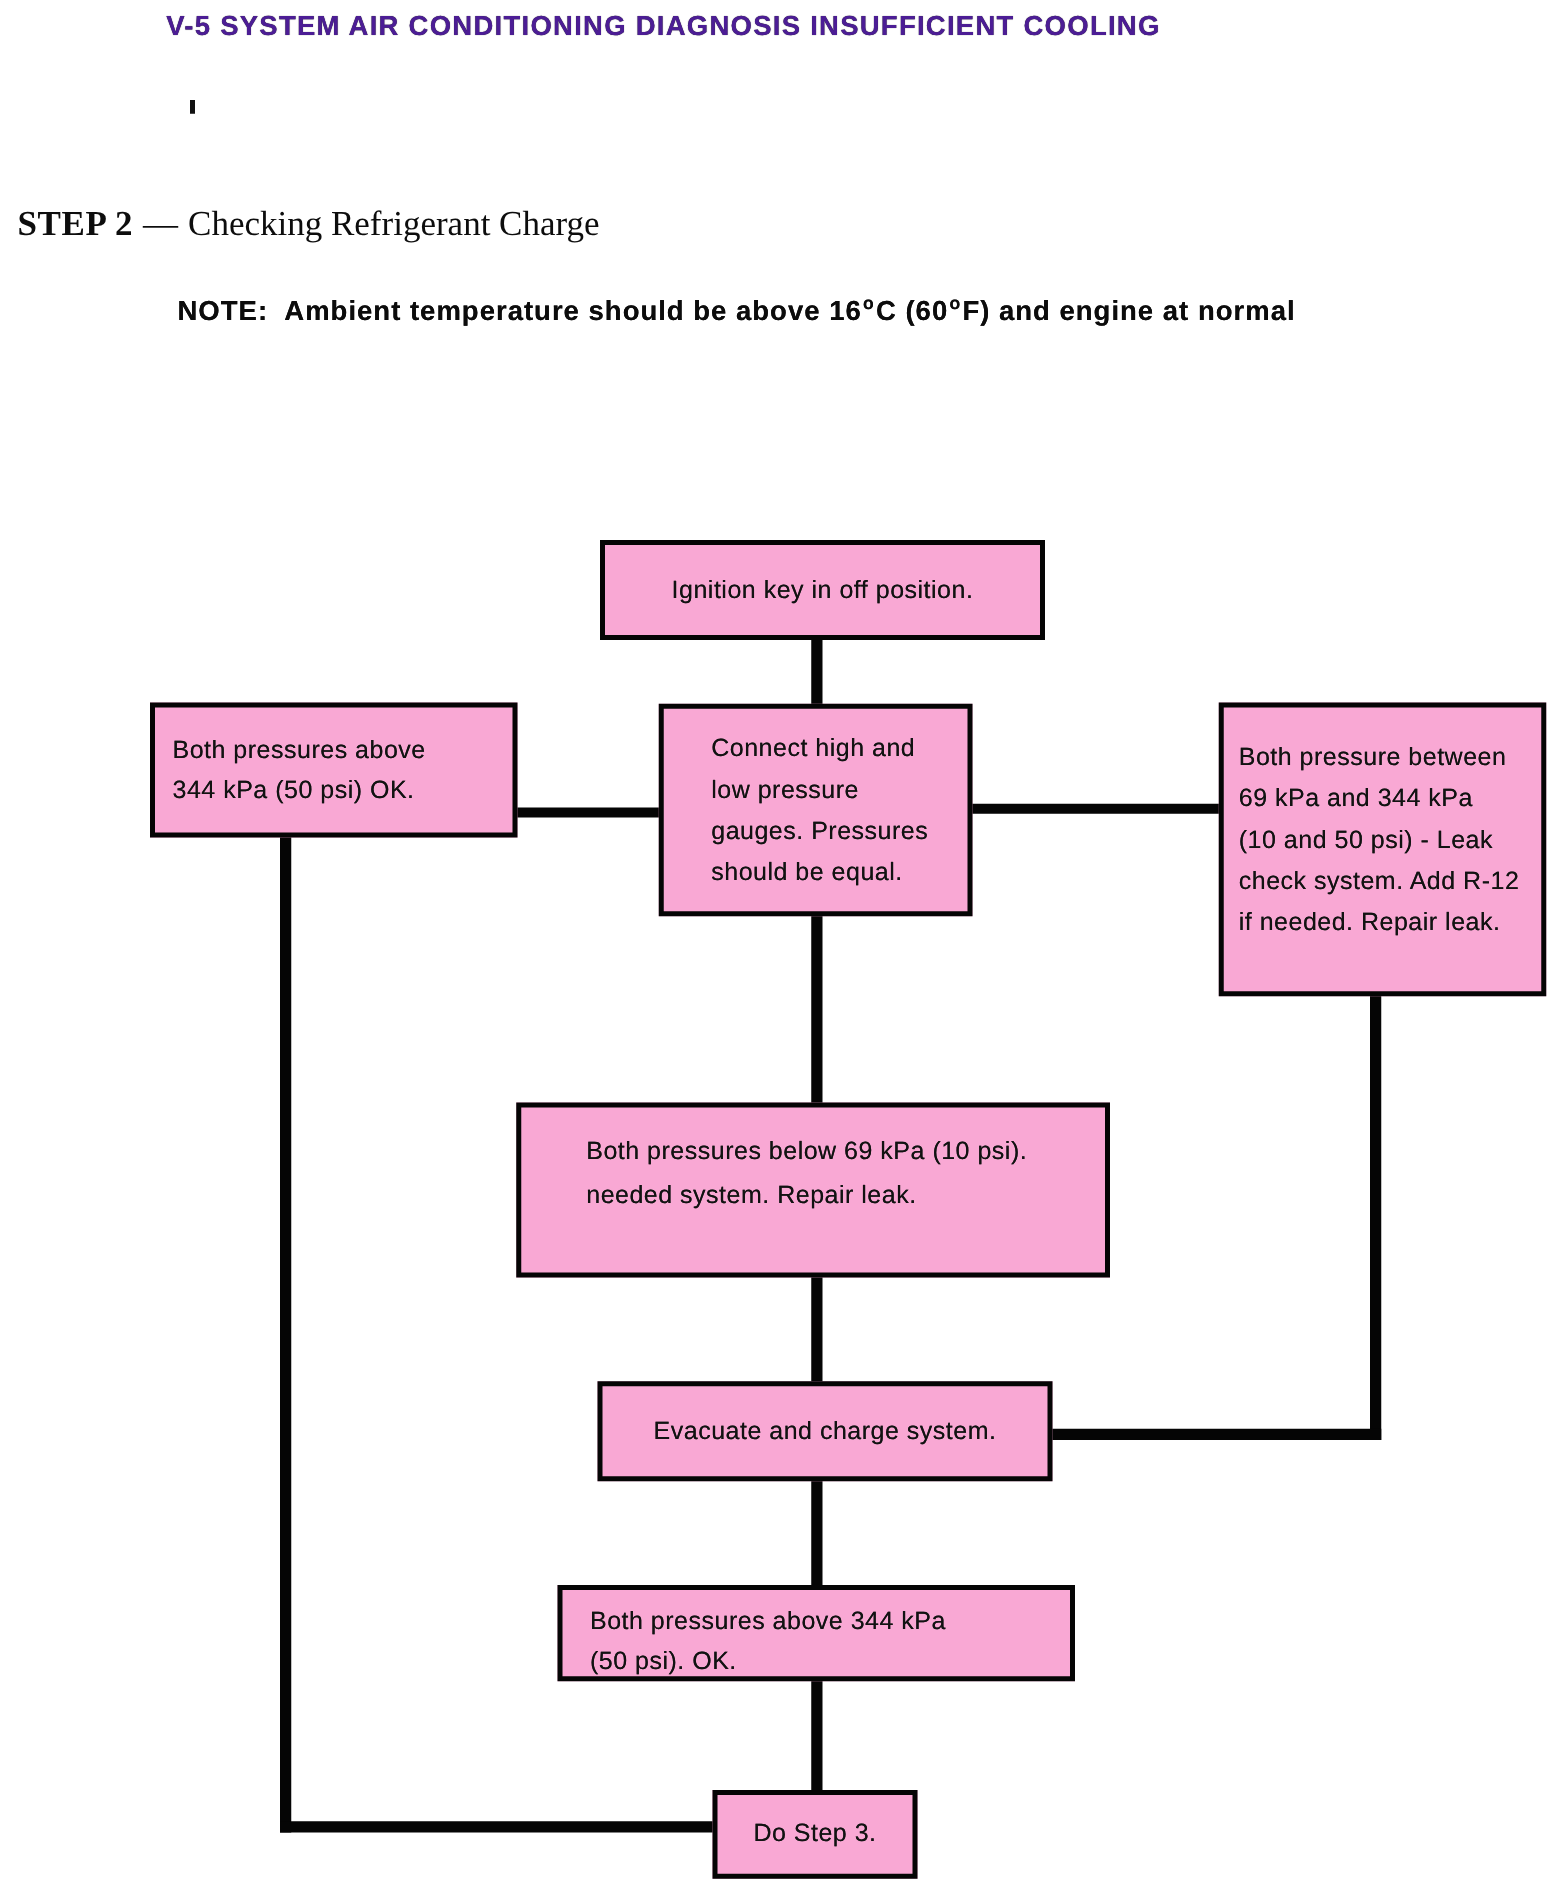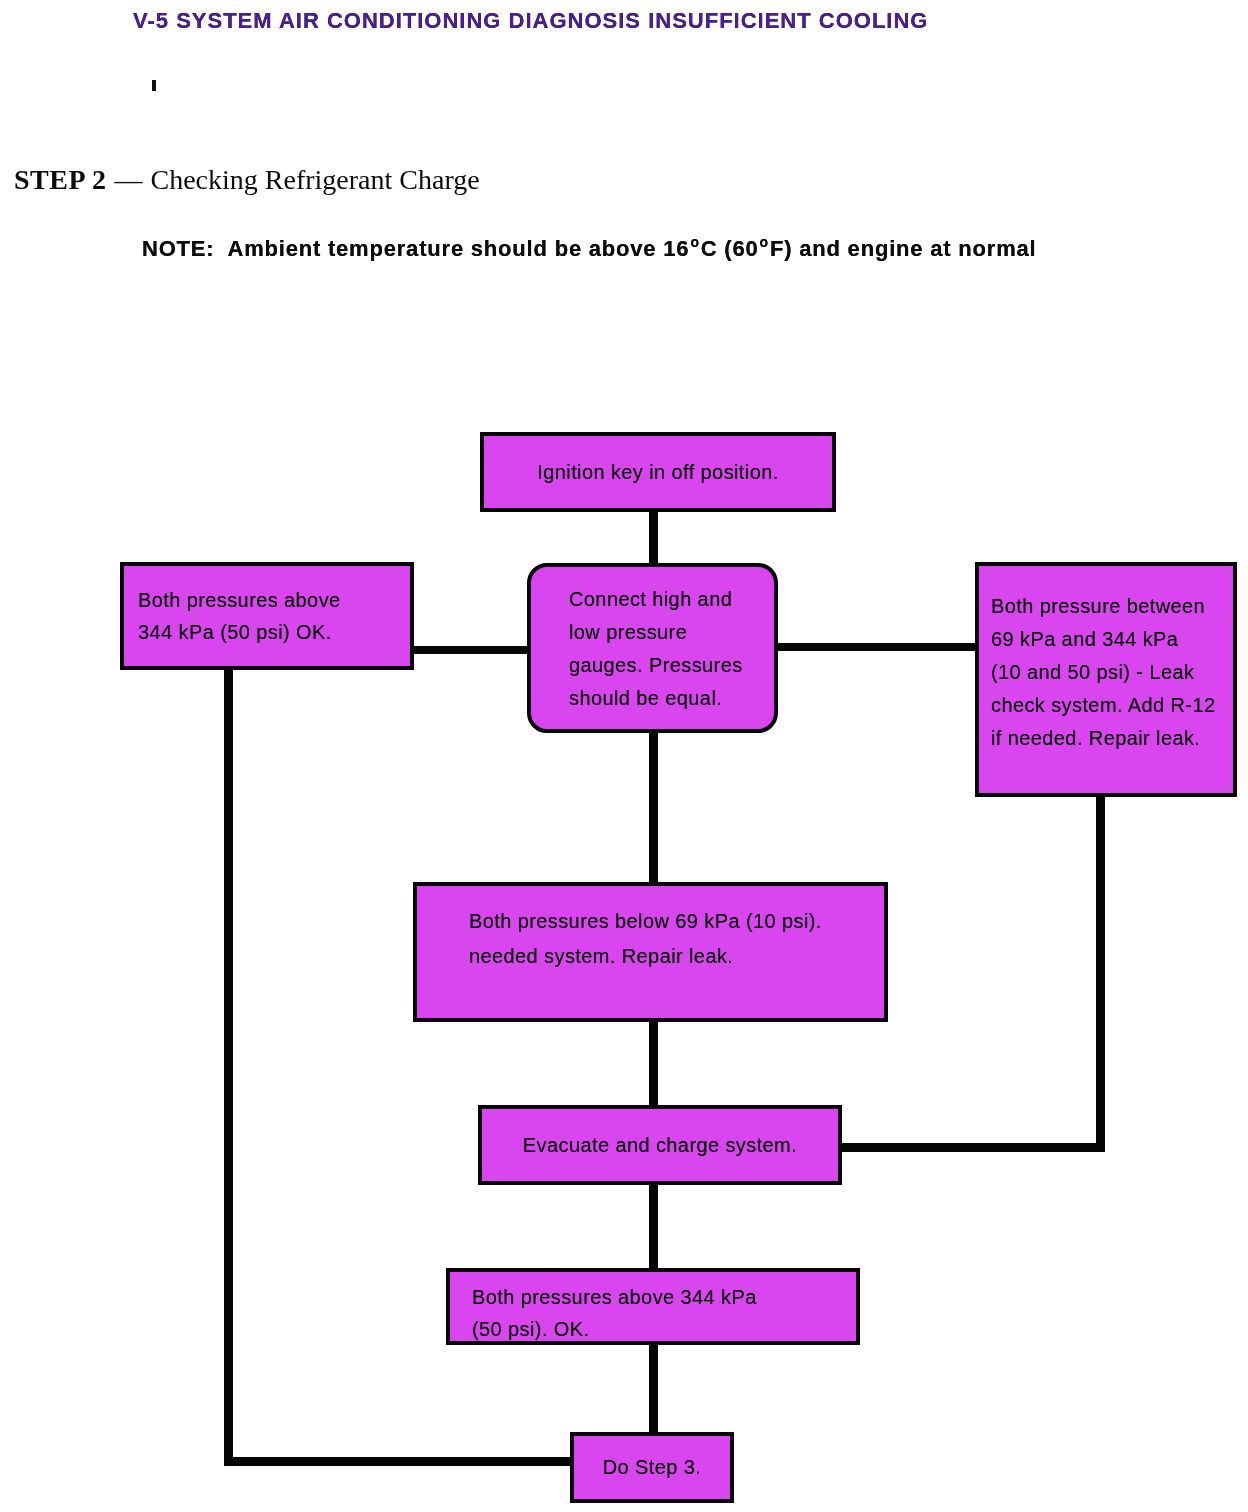--- a/index.html
+++ b/index.html
@@ -44,37 +44,37 @@
     display: inline-block;
     font-size: 14px;
     position: relative; top: -9px;
     padding: 0 1px;
   }
 
   
   .node {
     position: absolute;
     border: 4px solid #050505;
-    background: #d946ef;
+    background: #f9a8d4;
     box-sizing: border-box;
     font-size: 20px;
     letter-spacing: 0.4px;
     color: #121212;
     text-shadow: 0 0 0.5px #333;
   }
   .node .ln { white-space: nowrap; }
   .node.centered {
     display: flex; align-items: center; justify-content: center;
     text-align: center;
   }
   #n-ignition { left: 480px; top: 432px; width: 356px; height: 80px; }
   #n-left-ok  { left: 120px; top: 562px; width: 294px; height: 108px;
                 padding: 18px 0 0 14px; line-height: 32px; }
   #n-gauges   { left: 527px; top: 563px; width: 251px; height: 170px;
-                padding: 16px 0 0 38px; line-height: 33px; border-radius: 20px; }
+                padding: 16px 0 0 38px; line-height: 33px; }
   #n-between  { left: 975px; top: 562px; width: 262px; height: 235px;
                 padding: 24px 0 16px 12px; line-height: 33px; }
   #n-below    { left: 413px; top: 882px; width: 475px; height: 140px;
                 padding: 18px 0 0 52px; line-height: 35px; }
   #n-evacuate { left: 478px; top: 1105px; width: 364px; height: 80px; }
   #n-above-ok { left: 446px; top: 1268px; width: 414px; height: 77px;
                 padding: 9px 0 0 22px; line-height: 32px; }
   #n-step3    { left: 570px; top: 1432px; width: 164px; height: 71px; }
 
   

